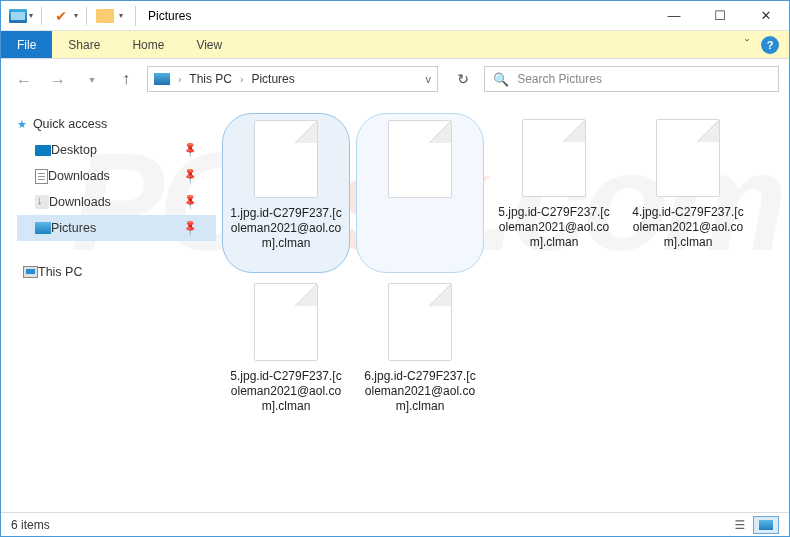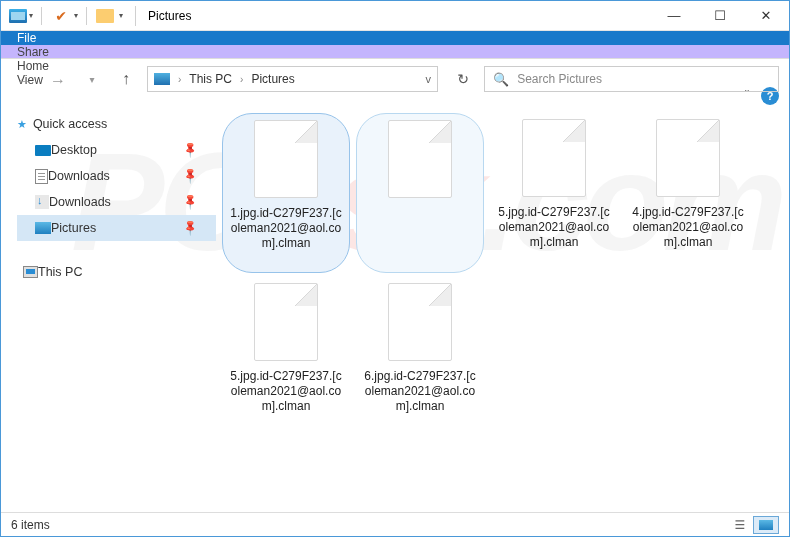--- a/index.html
+++ b/index.html
@@ -13,21 +13,21 @@
 .qat-sep { width:1px; height:18px; background:#d0d0d0; margin:0 4px; }
 .qat-btn { width:22px; height:22px; display:flex; align-items:center; justify-content:center; font-size:11px; color:#555; }
 .qat-check { color:#d96b1f; font-size:14px; }
 .qat-drop { font-size:8px; color:#555; margin-left:-2px; }
 .titlebar-sep { width:1px; height:20px; background:#d0d0d0; margin:0 8px; }
 .title-text { font-size:12px; color:#000; }
 .win-controls { margin-left:auto; display:flex; }
 .win-btn { width:46px; height:30px; display:flex; align-items:center; justify-content:center; color:#333; font-size:13px; }
 
 
-.ribbon { height: 28px; display:flex; align-items:stretch; border-bottom:1px solid #ddd; background:#c4b5fd;flex-direction:column; }
+.ribbon { height: 28px; display:flex; align-items:stretch; border-bottom:1px solid #ddd; background:#fef9c3; }
 .file-tab { background:#1979ca; color:#fff; padding:0 16px; display:flex; align-items:center; font-size:12px; }
 .rib-tab { padding:0 16px; display:flex; align-items:center; font-size:12px; color:#444; }
 .ribbon-right { margin-left:auto; display:flex; align-items:center; padding-right:10px; gap:12px; color:#555; font-size:12px; }
 .help-circle { width:18px; height:18px; border-radius:50%; background:#2a8dd4; color:#fff; display:flex; align-items:center; justify-content:center; font-size:11px; font-weight:bold; }
 
 
 .addressbar { height:40px; display:flex; align-items:center; padding:6px 10px; gap:8px; }
 .nav-arrow { width:26px; height:26px; display:flex; align-items:center; justify-content:center; color:#999; font-size:16px; }
 .nav-arrow.enabled { color:#555; }
 .nav-sm { font-size:10px; color:#999; }

